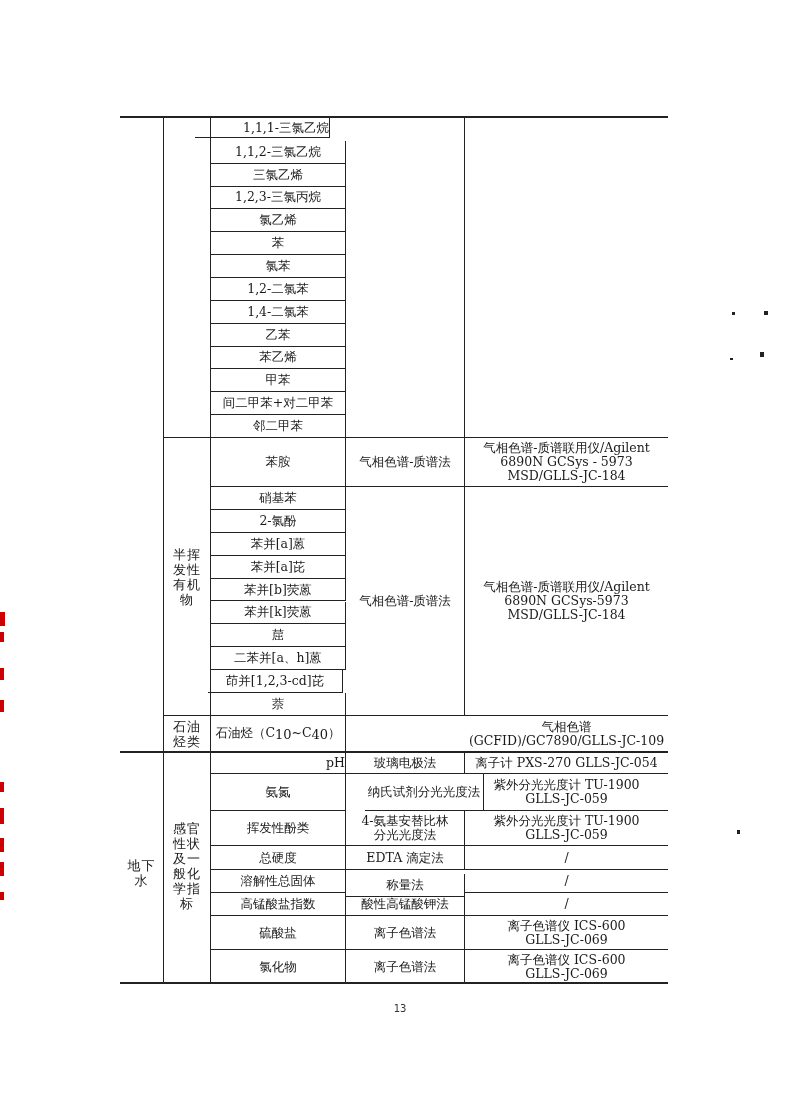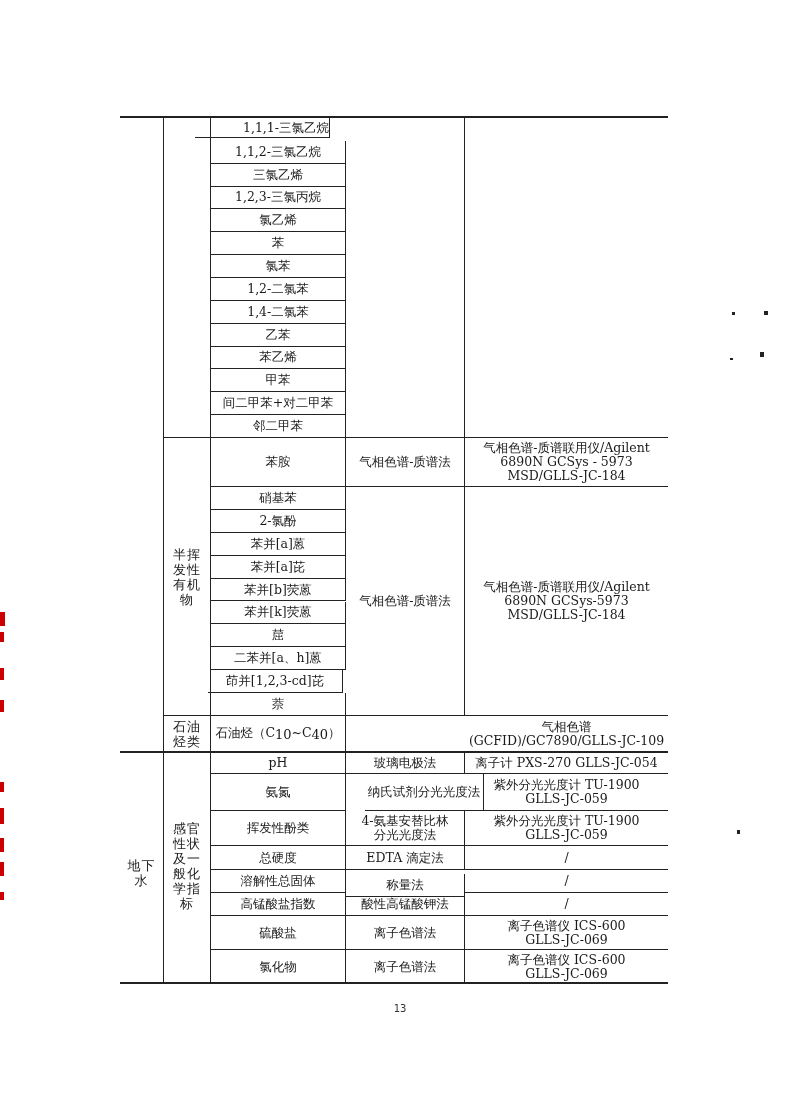--- a/index.html
+++ b/index.html
@@ -159,21 +159,21 @@
   <div class="cell b-r vt" style="left:164px;top:752px;width:47px;height:231px;flex-direction:column;padding-bottom:4px;">
     <span>感官</span>
     <span>性状</span>
     <span>及一</span>
     <span>般化</span>
     <span>学指</span>
     <span>标</span>
   </div>
 
   <div id="gw-rows">
-      <div class="cell b-r b-b" style="left:211px;top:752px;width:135px;height:22px;">
+      <div class="cell b-r b-b" style="left:211px;top:752px;width:135px;height:22px;justify-content:flex-end;">
         <span>pH</span>
       </div>
       <div class="cell b-r b-b" style="left:346px;top:752px;width:119px;height:22px;flex-direction:column;">
         <span>玻璃电极法</span>
       </div>
       <div class="cell b-b" style="left:465px;top:752px;width:203px;height:22px;flex-direction:column;">
         <span>离子计 PXS-270 GLLS-JC-054</span>
       </div>
       <div class="cell b-r b-b" style="left:211px;top:774px;width:135px;height:37px;">
         <span>氨氮</span>

